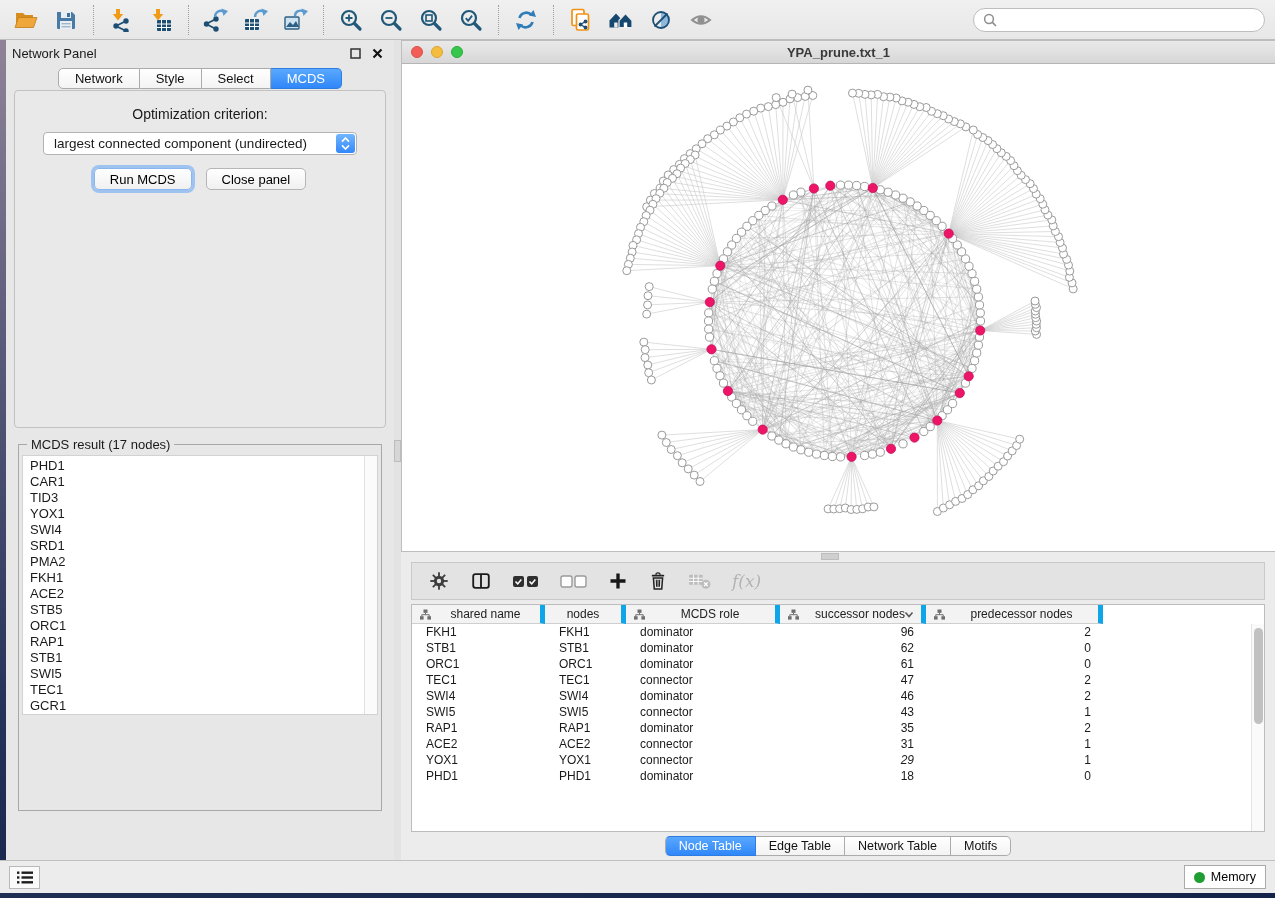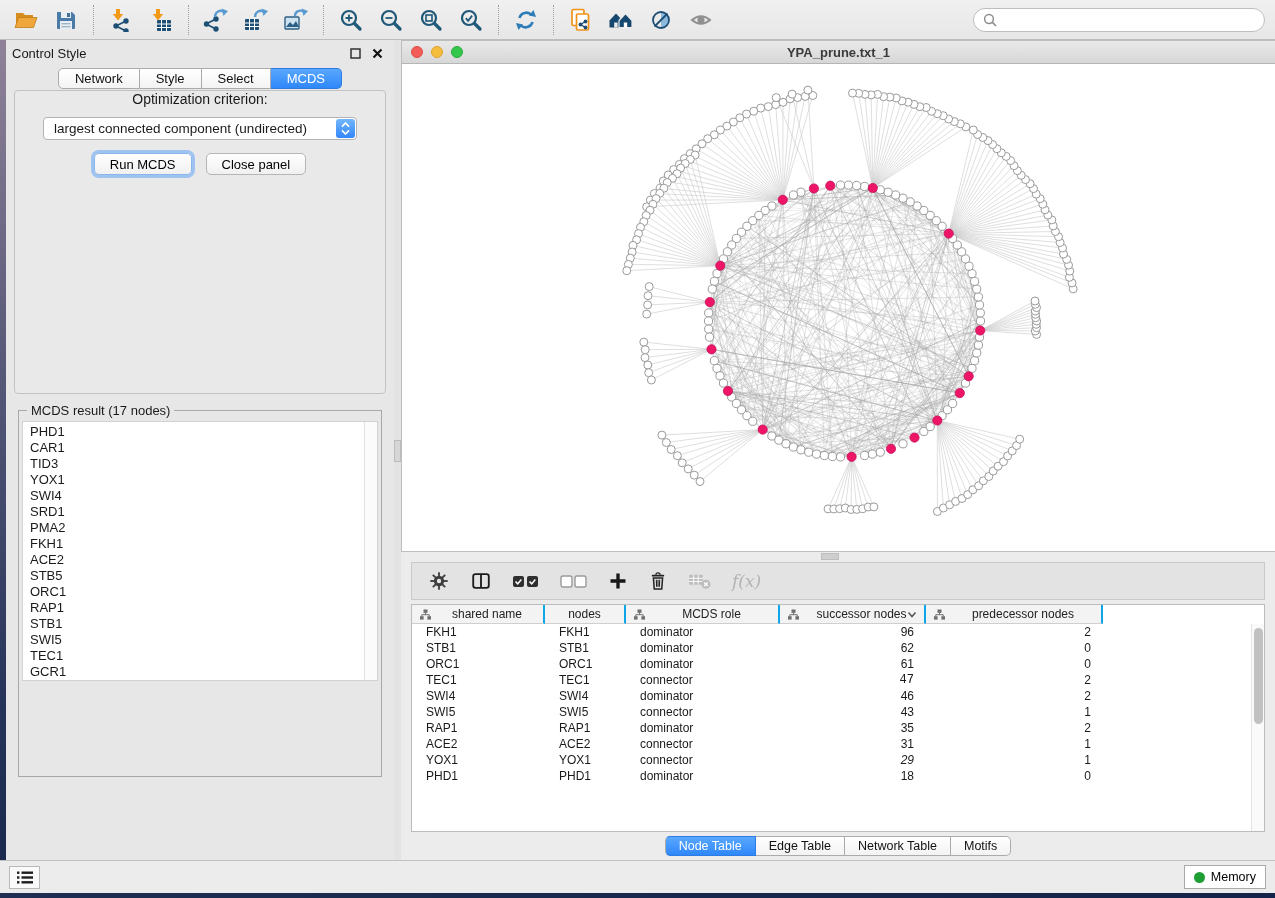--- a/index.html
+++ b/index.html
@@ -31,21 +31,21 @@
   
   .cp-header { height:26px; display:flex; align-items:center; padding:0 10px 0 6px; font-size:13px; gap:8px; }
   .panel-title { flex:1; }
   .win-mini { display:flex; align-items:center; justify-content:center; width:14px; height:14px; background:transparent; border:none; padding:0; }
   .cp-tabs { display:flex; justify-content:center; margin:2px 0 1px; }
   .seg { height:21px; font-size:13px; padding:0 16px; background:linear-gradient(#fff,#f3f3f3); border:1px solid #ababab;
     border-left:none; display:flex; align-items:center; color:#111; }
   .seg:first-child { border-left:1px solid #ababab; border-radius:5px 0 0 5px; }
   .seg:last-child { border-radius:0 5px 5px 0; }
   .seg-active { background:linear-gradient(#5aa8fd,#2f87fa); color:#fff; border-color:#2d7ce4;text-align:center; }
-  .cp-content { margin:0 8px; height:304px; flex:none; border:1px solid #c2c2c2; border-radius:4px; background:#e9e9e9; }
+  .cp-content { margin:0 8px; height:338px; flex:none; border:1px solid #c2c2c2; border-radius:4px; background:#e9e9e9; padding-top:15px; }
   .opt-label { text-align:center; font-size:14px; margin-bottom:10px; }
   .selectbox { width:314px; margin:0 auto; height:23px; background:#fff; border:1px solid #b3b3b3; border-radius:4px;
     display:flex; align-items:center; font-size:13.5px; padding-left:10px; position:relative; }
   .spinner { position:absolute; right:1px; top:1px; bottom:1px; width:19px; border-radius:3px;
     background:linear-gradient(#72b6fe,#3387fb); display:flex; align-items:center; justify-content:center; }
   .btn-row { display:flex; justify-content:center; gap:14px; margin-top:13px; }
   .aqua-btn { height:22px; padding:0 15px; background:linear-gradient(#fff,#f0f0f0); border:1px solid #b6b6b6;
     border-radius:5px; font-size:13px; font-family:inherit; }
   .focused { border-color:#8ab6ee; box-shadow:0 0 0 3px rgba(110,170,245,.6); }
   fieldset.result-group { margin:9px 12px 0; border:1px solid #a8a8a8; padding:3px; height:374px; flex:none; }
@@ -74,21 +74,21 @@
   
   .table-panel { flex:1; background:#ececec; display:flex; flex-direction:column; min-height:0; }
   .tp-header { height:24px; flex:none; display:flex; align-items:center; padding:0 12px; font-size:13px; gap:8px; }
   .tp-toolbar { margin:2px 10px 0; height:38px; flex:none; background:#e3e3e3; border:1px solid #c9c9c9;
     display:flex; align-items:center; gap:20px; padding:0 16px; }
   .tp-tool { border:none; background:transparent; padding:0; display:flex; align-items:center; }
   .fx-label { font-family:"DejaVu Serif",serif; font-style:italic; color:#b3b3b3; font-size:17px; }
   .tablewrap { margin:4px 10px 0; flex:1; border:1px solid #bcbcbc; background:#fff; position:relative; overflow:hidden;
     display:flex; flex-direction:column; min-height:0; }
   .thead { display:flex; height:19px; flex:none; font-size:12px; color:#222; }
-  .th { display:flex; align-items:center; background:#f3f3f3; border-right:2px solid #0ea5e9; border-bottom:1px solid #cfcfcf; height:100%; position:relative; }
+  .th { display:flex; align-items:center; background:#f3f3f3; border-right:5px solid #0ea5e9; border-bottom:1px solid #cfcfcf; height:100%; position:relative; }
   .th .shared-ic { margin-left:8px; flex:none; }
   .th .th-label { flex:1; text-align:center; padding:0 4px; }
   .th .sort-ic { position:absolute; right:7px; top:6px; }
   .tbody { flex:1; overflow:hidden; }
   .trow { display:flex; height:16px; font-size:12px; align-items:center; }
   .td { height:100%; display:flex; align-items:center; }
   .td.txt { padding-left:14px; }
   .td.num { justify-content:flex-end; padding-right:12px; }
   .vscroll { position:absolute; right:0; top:19px; bottom:0; width:13px; background:#fafafa; border-left:1px solid #e3e3e3; }
   .vthumb { position:absolute; top:4px; left:2px; width:9px; height:96px; background:#c1c1c1; border-radius:5px; }
@@ -244,21 +244,21 @@
           <line x1="9.4" y1="9.4" x2="13" y2="13" stroke="#8e8e8e" stroke-width="1.7"></line>
         </svg>
       <input value="" placeholder="" style="">
     </div>
   </div>
 
   <div class="main">
 
     <div class="control-panel">
       <div class="cp-header">
-        <span class="panel-title">Control Style</span>
+        <span class="panel-title">Network Panel</span>
         <button class="win-mini">
           <svg width="11" height="11" viewBox="0 0 11 11">
               <rect x="1" y="1" width="9" height="9" fill="none" stroke="#333" stroke-width="1.5"></rect>
             </svg>
         </button>
         <button class="win-mini">
           <svg width="11" height="11" viewBox="0 0 11 11">
               <path d="M1.5 1.5 L9.5 9.5 M9.5 1.5 L1.5 9.5" stroke="#111" stroke-width="2.1"></path>
             </svg>
         </button>
@@ -1326,21 +1326,21 @@
                 <div class="td txt" style="width: 133px;">ORC1</div>
                 <div class="td txt" style="width: 81px;">ORC1</div>
                 <div class="td txt" style="width: 154px;">dominator</div>
                 <div class="td num" style="width: 146px;">61</div>
                 <div class="td num" style="width: 177px;">0</div>
               </div>
               <div class="trow">
                 <div class="td txt" style="width: 133px;">TEC1</div>
                 <div class="td txt" style="width: 81px;">TEC1</div>
                 <div class="td txt" style="width: 154px;">connector</div>
-                <div class="td num" style="width: 146px; font-family: Liberation Mono, monospace;">47</div>
+                <div class="td num" style="width: 146px;">47</div>
                 <div class="td num" style="width: 177px;">2</div>
               </div>
               <div class="trow">
                 <div class="td txt" style="width: 133px;">SWI4</div>
                 <div class="td txt" style="width: 81px;">SWI4</div>
                 <div class="td txt" style="width: 154px;">dominator</div>
                 <div class="td num" style="width: 146px;">46</div>
                 <div class="td num" style="width: 177px;">2</div>
               </div>
               <div class="trow">

